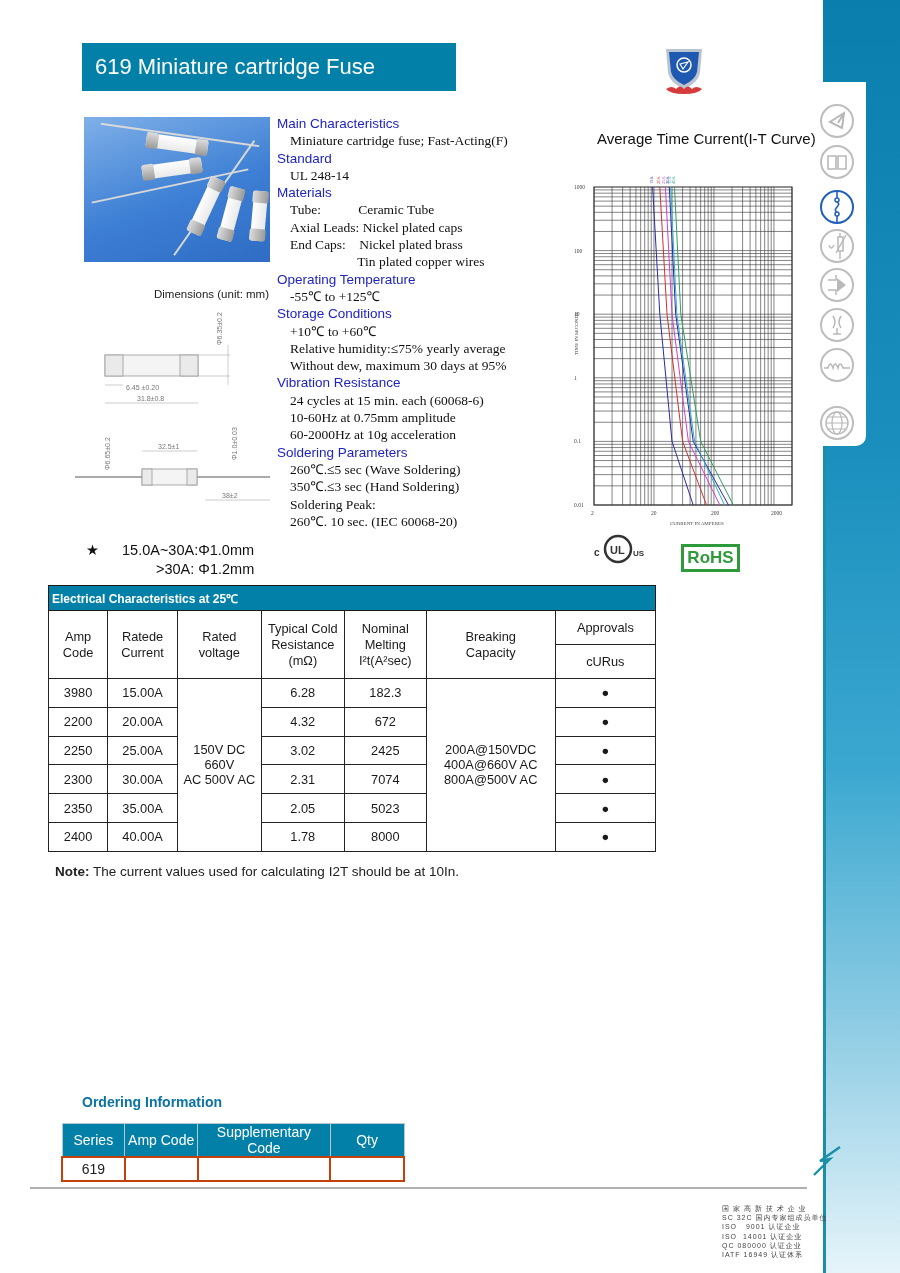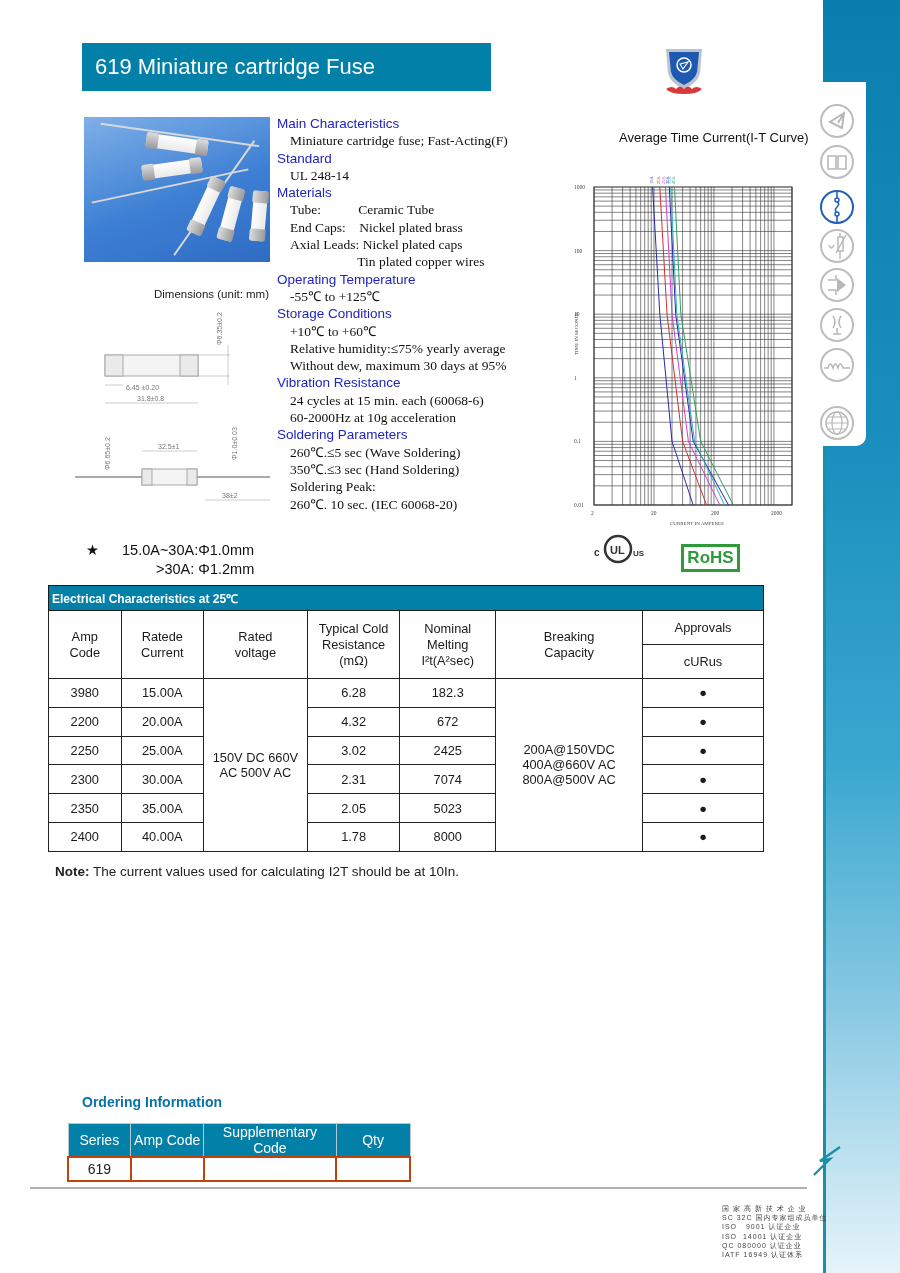--- a/index.html
+++ b/index.html
@@ -12,21 +12,21 @@
   .side-tab { position: absolute; left: 800px; top: 82px; width: 66px; height: 364px; background: #ffffff;
     border-radius: 0 0 10px 0; }
   .side-line { position: absolute; left: 823px; top: 446px; width: 3px; height: 827px; background: #1a8fa8; }
   .side-white-lower { position: absolute; left: 800px; top: 446px; width: 23px; height: 827px; background: #fff; }
   .nav-icon { position: absolute; left: 820px; width: 34px; height: 34px; border: 2px solid #bdbdbd; border-radius: 50%;
     display: flex; align-items: center; justify-content: center; color: #b8b8b8; font-size: 16px; background: #fff; }
   .nav-icon.active { border-color: #1f5fb8; color: #1f5fb8; }
   .bolt { position: absolute; left: 812px; top: 1145px; width: 32px; height: 32px; }
 
   
-  .title-bar { position: absolute; left: 82px; top: 43px; width: 409px; height: 48px; background: #0380a8;
+  .title-bar { position: absolute; left: 82px; top: 43px; width: 374px; height: 48px; background: #0380a8;
     color: #fff; font-size: 22px; line-height: 48px; padding-left: 13px; }
   .logo-shield { position: absolute; left: 662px; top: 45px; width: 44px; height: 50px; }
 
   
   .photo { position: absolute; left: 84px; top: 117px; width: 186px; height: 145px;
     background: linear-gradient(160deg, #7fb0e8 0%, #3d7fd4 55%, #2f6cc4 100%); overflow: hidden; }
   .fuse { position: absolute; height: 14px; background: linear-gradient(180deg, #fff 0%, #e9e9e9 100%); border-radius: 2px; }
   .fuse .cap { position: absolute; top: -1px; width: 12px; height: 16px; background: linear-gradient(180deg,#ddd,#999); border-radius: 2px; }
   .wire { position: absolute; height: 1.5px; background: #d8d8d8; }
 
@@ -37,42 +37,42 @@
   
   .specs { position: absolute; left: 277px; top: 115px; width: 290px; font-size: 13.5px; line-height: 17.3px; }
   .spec-head { color: #1f24c0; }
   .spec-line { padding-left: 13px; color: #111; white-space: pre; font-family: Liberation Serif, serif; }
 
   .wire-note { position: absolute; left: 86px; top: 541px; font-size: 14.5px; line-height: 19px; color: #111; }
   .wire-note .row1 span.star { display: inline-block; width: 36px; }
   .wire-note .row2 { padding-left: 70px; }
 
   
-  .chart-title { position: absolute; left: 619px; top: 130px; font-size: 13px; color: #111; }
+  .chart-title { position: absolute; left: 597px; top: 130px; font-size: 15px; color: #111; }
   .chart { position: absolute; left: 570px; top: 165px; width: 230px; height: 365px; }
 
   
   .ul-logo { position: absolute; left: 592px; top: 532px; width: 60px; height: 34px; }
   .rohs { position: absolute; left: 681px; top: 544px; width: 59px; height: 28px; border: 3px solid #2e9a3a;
     color: #2e9a3a; font-weight: bold; font-size: 17px; text-align: center; line-height: 22px; }
 
   
-  .elec-table { position: absolute; left: 48px; top: 585px; width: 716px; border-collapse: collapse; font-size: 12.8px; }
+  .elec-table { position: absolute; left: 48px; top: 585px; width: 608px; border-collapse: collapse; font-size: 12.8px; }
   .elec-table td, .elec-table th { border: 1.5px solid #222; text-align: center; vertical-align: middle; font-weight: normal; }
   .elec-table .caption-row td { background: #0380a8; color: #fff; font-weight: bold; text-align: left; padding-left: 3px;
     height: 25px; font-size: 12px; border-color: #1a1a1a; }
   .elec-table .hdr td { height: 34px; line-height: 16px; }
   .elec-table .data td { height: 28.8px; }
 
   .note { position: absolute; left: 55px; top: 864px; font-size: 13.5px; color: #222; }
   .note b { font-weight: bold; }
 
   
   .order-title { position: absolute; left: 82px; top: 1094px; font-size: 14px; color: #0a72a4; font-weight: bold; }
-  .order-table { position: absolute; left: 67px; top: 1123px; width: 344px; border-collapse: collapse; font-size: 14px; }
+  .order-table { position: absolute; left: 61px; top: 1123px; width: 344px; border-collapse: collapse; font-size: 14px; }
   .order-table th { background: #0380a8; color: #fff; font-weight: normal; height: 25px; border: 1px solid #b5c9d2; }
   .order-table td { height: 24px; border: 2px solid #c2410c; text-align: center; color: #222; }
 
   .footer-rule { position: absolute; left: 30px; top: 1187px; width: 777px; height: 2px; background: #b0b0b0; }
   .footer-cn { position: absolute; left: 722px; top: 1204px; font-size: 7px; line-height: 9.2px; color: #444; letter-spacing: 1px; white-space: pre; }
 </style>
 </head>
 <body>
 
 <div class="side-band"></div>
@@ -200,37 +200,38 @@
     <div class="spec-head">Main Characteristics</div>
     <div class="spec-line">Miniature cartridge fuse; Fast-Acting(F)</div>
   </div>
   <div>
     <div class="spec-head">Standard</div>
     <div class="spec-line">UL 248-14</div>
   </div>
   <div>
     <div class="spec-head">Materials</div>
     <div class="spec-line">Tube:           Ceramic Tube</div>
+    <div class="spec-line">Axial Leads: Nickel plated caps</div>
     <div class="spec-line">End Caps:    Nickel plated brass</div>
-    <div class="spec-line">Axial Leads: Nickel plated caps</div>
     <div class="spec-line">                    Tin plated copper wires</div>
   </div>
   <div>
     <div class="spec-head">Operating Temperature</div>
     <div class="spec-line">-55℃ to +125℃</div>
   </div>
   <div>
     <div class="spec-head">Storage Conditions</div>
     <div class="spec-line">+10℃ to +60℃</div>
     <div class="spec-line">Relative humidity:≤75% yearly average</div>
     <div class="spec-line">Without dew, maximum 30 days at 95%</div>
   </div>
   <div>
     <div class="spec-head">Vibration Resistance</div>
     <div class="spec-line">24 cycles at 15 min. each (60068-6)</div>
+    <div class="spec-line">10-60Hz at 0.75mm amplitude</div>
     <div class="spec-line">60-2000Hz at 10g acceleration</div>
   </div>
   <div>
     <div class="spec-head">Soldering Parameters</div>
     <div class="spec-line">260℃.≤5 sec (Wave Soldering)</div>
     <div class="spec-line">350℃.≤3 sec (Hand Soldering)</div>
     <div class="spec-line">Soldering Peak:</div>
     <div class="spec-line">260℃. 10 sec. (IEC 60068-20)</div>
   </div>
 </div>

